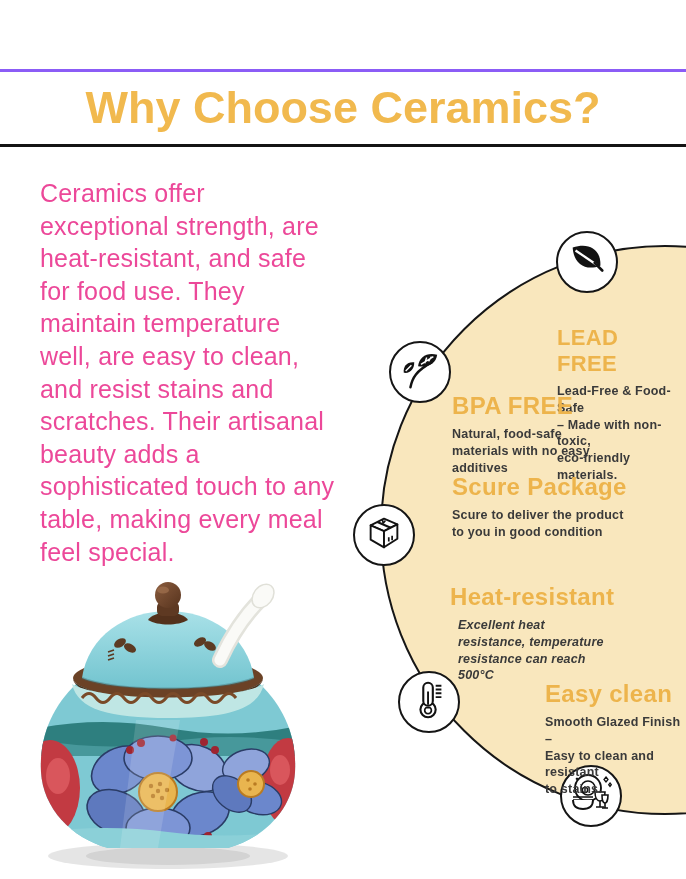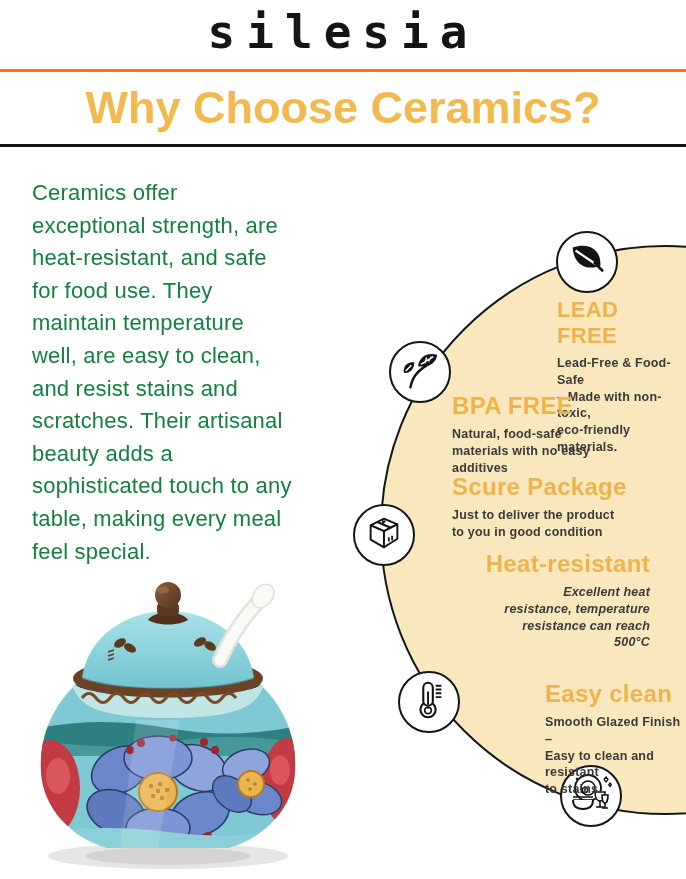--- a/index.html
+++ b/index.html
@@ -8,31 +8,31 @@
     overflow:hidden;font-family:"Liberation Sans",sans-serif;
   }
   
   .logo{
     position:absolute;top:0px;left:0;width:100%;text-align:center;
     font-family:"DejaVu Sans Mono",monospace;font-weight:bold;
     font-size:46px;letter-spacing:11px;color:#141414;line-height:64px;
   }
   .banner{
     position:absolute;top:69px;left:0;width:100%;height:72px;
-    border-top:3px solid #f97316;border-bottom:3px solid #141414;
+    border-top:3px solid #8b5cf6;border-bottom:3px solid #141414;
     display:flex;align-items:center;justify-content:center;
     background:#ffffff;
   }
   .banner-title{
     font-size:45px;font-weight:bold;color:#F1B94E;letter-spacing:0px;
   }
   
   .intro{
-    position:absolute;left:32px;top:177px;width:300px;
-    font-size:22px;line-height:32.6px;color:#15803d;
+    position:absolute;left:40px;top:177px;width:300px;
+    font-size:25px;line-height:32.6px;color:#ec4899;
     white-space:pre-line;letter-spacing:0.2px;
   }
   
   .big-circle{
     position:absolute;left:380px;top:245px;width:570px;height:570px;
     border-radius:50%;background:#F9E7BD;border:2.5px solid #161616;
     box-sizing:border-box;
   }
   
   .icon-circle{
@@ -46,39 +46,38 @@
   .ic-thermo{left:398px;top:671px;}
   .ic-dish{left:560px;top:765px;}
   
   .feature-text{position:absolute;z-index:5;}
   .feature-title{font-weight:bold;color:#EDB44C;letter-spacing:0.3px;}
   .feature-body{
     font-weight:bold;color:#3a3a3a;font-size:12.5px;line-height:16.8px;
     white-space:pre-line;margin-top:6px;letter-spacing:0.2px;
   }
   .ft-lead{left:557px;top:297px;width:125px;}
-  .ft-lead .feature-title{font-size:22px;}
+  .ft-lead .feature-title{font-size:22px;margin-top:28px;}
   .ft-bpa{left:452px;top:392px;width:200px;}
   .ft-bpa .feature-title{font-size:24px;}
   .ft-secure{left:452px;top:473px;width:210px;}
   .ft-secure .feature-title{font-size:24px;}
-  .ft-heat{left:450px;top:550px;width:200px;text-align:right;}
+  .ft-heat{left:450px;top:583px;width:200px;}
   .ft-heat .feature-title{font-size:24px;}
   .ft-heat .feature-body{margin-left:8px;font-style:italic;}
   .ft-easy{left:545px;top:680px;width:145px;}
   .ft-easy .feature-title{font-size:24px;}
   
   .product{position:absolute;left:8px;top:580px;width:318px;height:296px;z-index:3;}
 </style>
 </head>
 <body>
 
 <div id="stage">
 
-  <div class="logo">silesia</div>
 
   <div class="banner">
     <span class="banner-title">Why Choose Ceramics?</span>
   </div>
 
   <div class="intro">Ceramics offer
 exceptional strength, are
 heat-resistant, and safe
 for food use. They
 maintain temperature
@@ -134,21 +133,21 @@
           <path d="M36 13 L36 28 L22 37 L22 20 Z"></path>
         </g>
         <path d="M15 10.5 L29 16.5" stroke="#121212" stroke-width="2.2" fill="none"></path>
         <path d="M20.5 8 L21 12 M23.5 9 L21 12" stroke="#121212" stroke-width="1.6" fill="none"></path>
         <path d="M27 26.5 L27 31 M30.5 25 L30.5 29.5" stroke="#121212" stroke-width="1.8" fill="none"></path>
       </svg>
     </span>
   </div>
   <div class="feature-text ft-secure">
     <div class="feature-title">Scure Package</div>
-    <div class="feature-body">Just to deliver the product
+    <div class="feature-body">Scure to deliver the product
 to you in good condition</div>
   </div>
 
   <div class="icon-circle ic-thermo">
     <span>
       <svg width="42" height="42" viewBox="0 0 44 44">
         <circle cx="21" cy="32" r="8" fill="#ffffff" stroke="#121212" stroke-width="2.2"></circle>
         <rect x="16" y="4" width="10" height="24" rx="5" fill="#ffffff" stroke="#121212" stroke-width="2.2"></rect>
         <path d="M19 30 a3.5 3.5 0 1 0 4 0 Z" fill="none" stroke="#121212" stroke-width="1.8"></path>
         <path d="M21 13 L21 27" stroke="#121212" stroke-width="2"></path>

